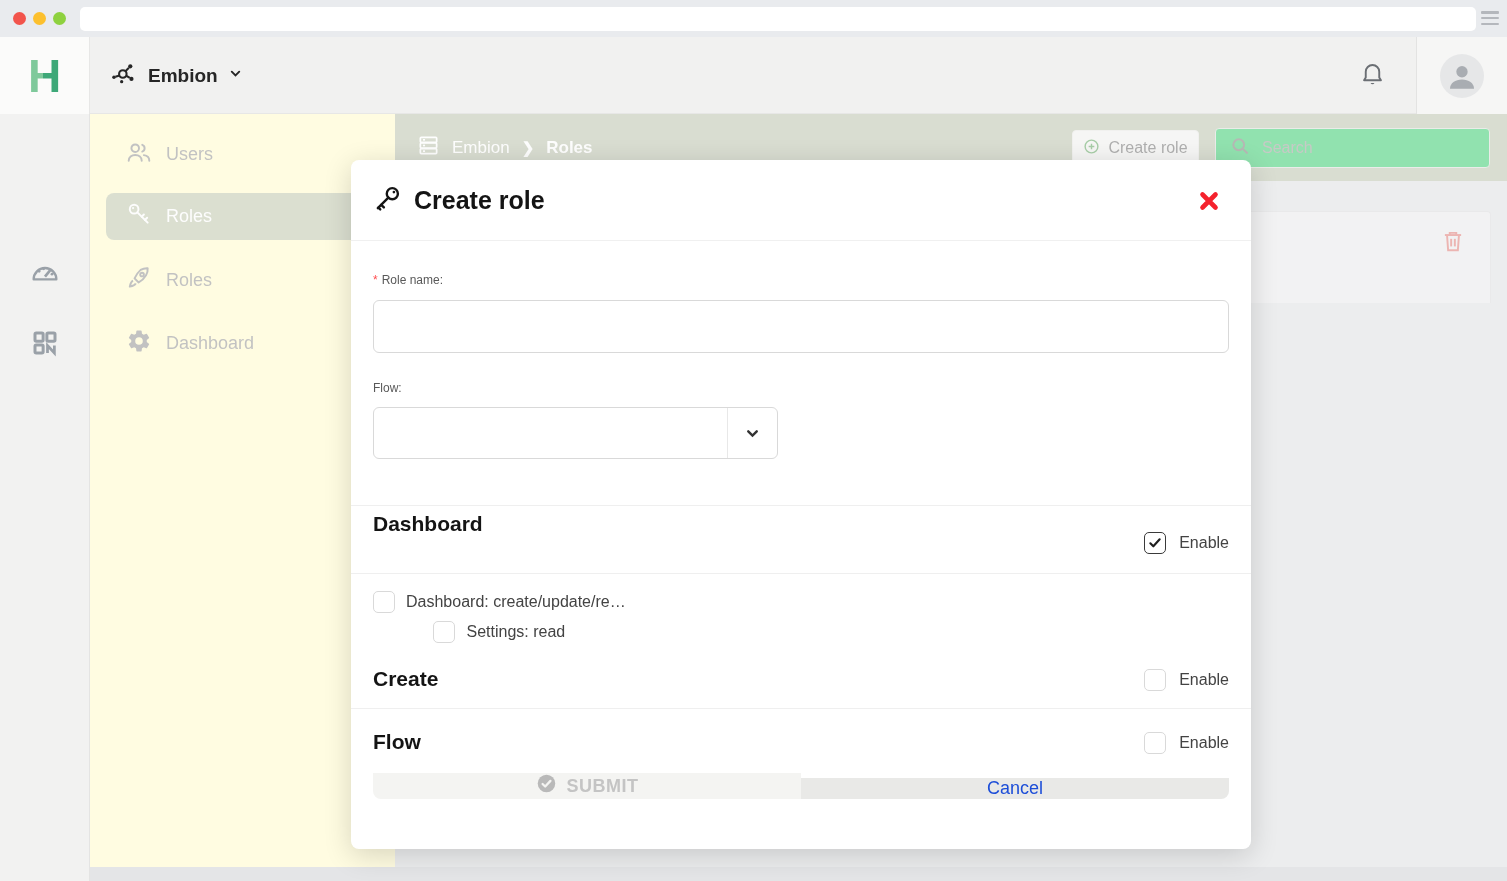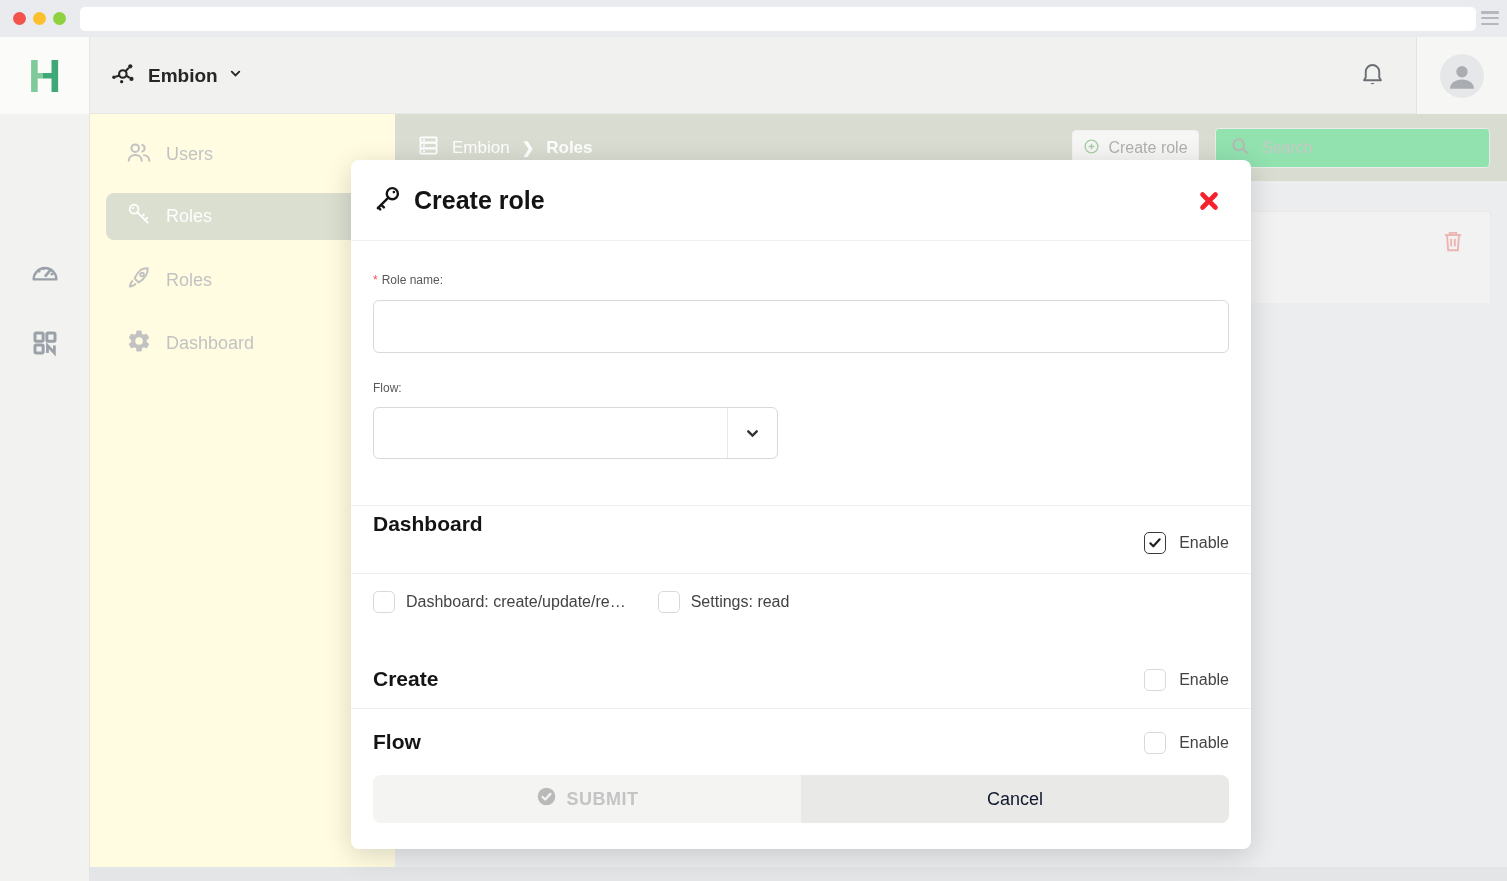--- a/index.html
+++ b/index.html
@@ -80,26 +80,26 @@
   .d1 { top:345px; } .d2 { top:413px; } .d3 { top:548px; }
   .section-title { position:absolute; left:22px; font-size:21px; font-weight:700; color:#141414; }
   .st-dash { top:352px; } .st-dev { top:507px; } .st-flow { top:570px; }
   .enable-group { position:absolute; right:22px; display:flex; align-items:center; gap:13px; }
   .eg-dash { top:372px; } .eg-dev { top:509px; } .eg-flow { top:572px; }
   .enable-label { font-size:16px; color:#434343; }
   .cb { width:22px; height:22px; border:1.5px solid #d9d9d9; border-radius:5px; background:#fff; display:flex; align-items:center; justify-content:center; color:#1f1f1f; cursor:pointer; }
   .cb svg { display:none; }
   .cb.checked { border-color:#3a3a3a; }
   .cb.checked svg { display:block; }
-  .perm-row { position:absolute; left:22px; top:431px; display:flex; align-items:center; gap:8px; }
+  .perm-row { position:absolute; left:22px; top:431px; display:flex; align-items:center; gap:8px;flex-direction:column; }
   .perm-item { display:flex; align-items:center; gap:11px; margin-right:24px; }
   .perm-label { font-size:16px; color:#434343; }
-  .modal-footer { position:absolute; left:22px; top:615px; width:856px; height:48px; border-radius:8px; overflow:hidden; display:flex; }
+  .modal-footer { position:absolute; left:22px; top:591px; width:856px; height:48px; border-radius:8px; overflow:hidden; display:flex;align-items:flex-end; }
   .btn-submit { width:50%; background:#f4f4f2; display:flex; align-items:center; justify-content:center; gap:10px; color:#c4c4c4; font-size:18px; font-weight:700; letter-spacing:.5px; cursor:not-allowed; }
-  .btn-cancel { width:50%; background:#e9e9e7; display:flex; align-items:center; justify-content:center; color:#0f172a; font-size:18px; cursor:pointer; }
+  .btn-cancel { width:50%; background:#e9e9e7; display:flex; align-items:center; justify-content:center; color:#1d4ed8; font-size:18px; cursor:pointer; }
 </style>
 </head>
 <body>
 
 <div class="stage">
 
   <div class="browser-bar">
     <span class="traffic t-close"></span>
     <span class="traffic t-min"></span>
     <span class="traffic t-zoom"></span>

